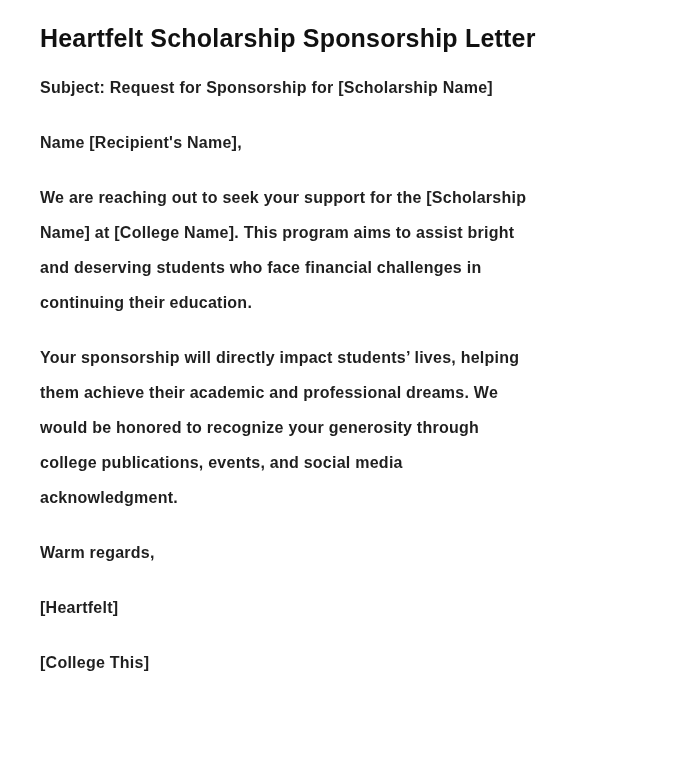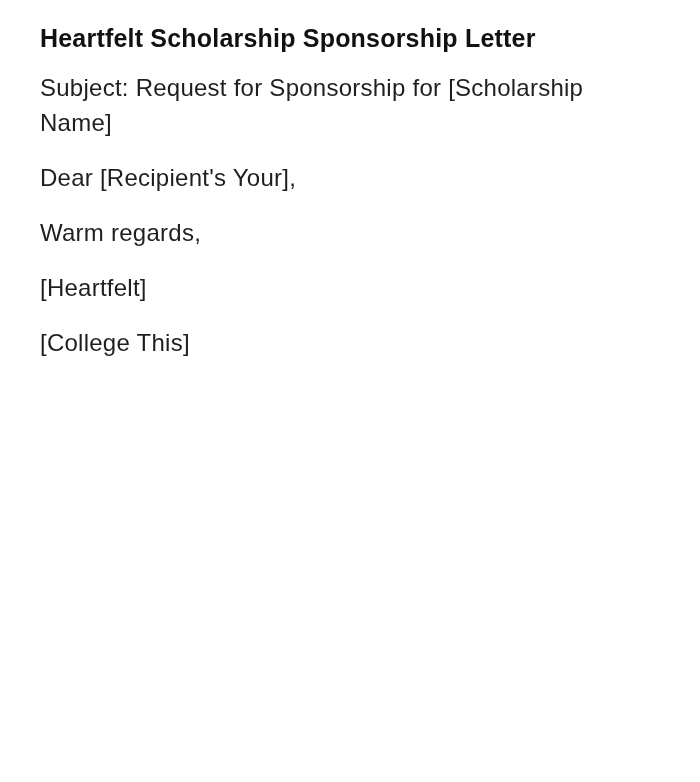--- a/index.html
+++ b/index.html
@@ -23,42 +23,51 @@
   .doc-title {
     margin: 0;
     font-size: 25px;
     line-height: 33px;
     font-weight: 700;
     color: #111111;
     letter-spacing: 0.2px;
   }
   .para {
     margin: 20px 0 0 0;
-    font-size: 24px;
+    font-size: 16px;
     line-height: 35px;
-    font-weight: 400;
+    font-weight: 700;
     color: #1f1f1f;
     letter-spacing: 0.25px;
     white-space: pre-line; 
   }
   .para.first {
     margin-top: 15px;
   }
 </style>
 </head>
 <body>
 
 <div class="page">
   <h1 class="doc-title">Heartfelt Scholarship Sponsorship Letter</h1>
 
   <p class="para first">Subject: Request for Sponsorship for [Scholarship Name]</p>
 
-  <p class="para">Dear [Recipient's Your],</p>
+  <p class="para">Name [Recipient's Name],</p>
 
+  <p class="para">We are reaching out to seek your support for the [Scholarship
+Name] at [College Name]. This program aims to assist bright
+and deserving students who face financial challenges in
+continuing their education.</p>
 
+  <p class="para">Your sponsorship will directly impact students’ lives, helping
+them achieve their academic and professional dreams. We
+would be honored to recognize your generosity through
+college publications, events, and social media
+acknowledgment.</p>
 
   <p class="para">Warm regards,</p>
 
 
   <p class="para">[Heartfelt]</p>
 
   <p class="para">[College This]</p>
 </div>
 
 </body></html>

